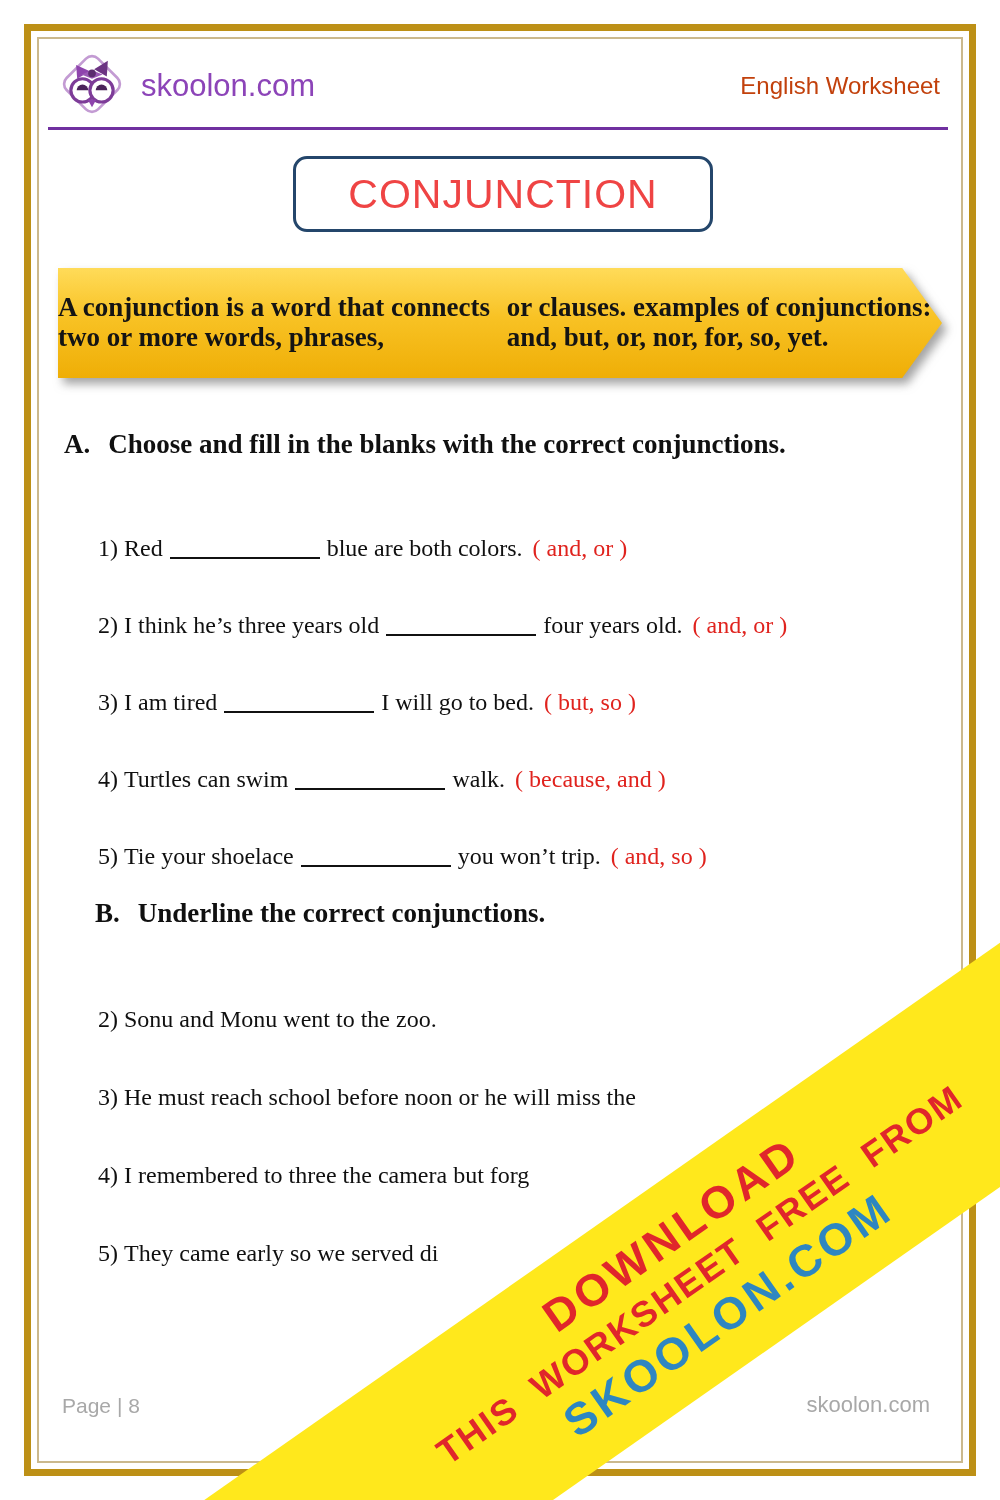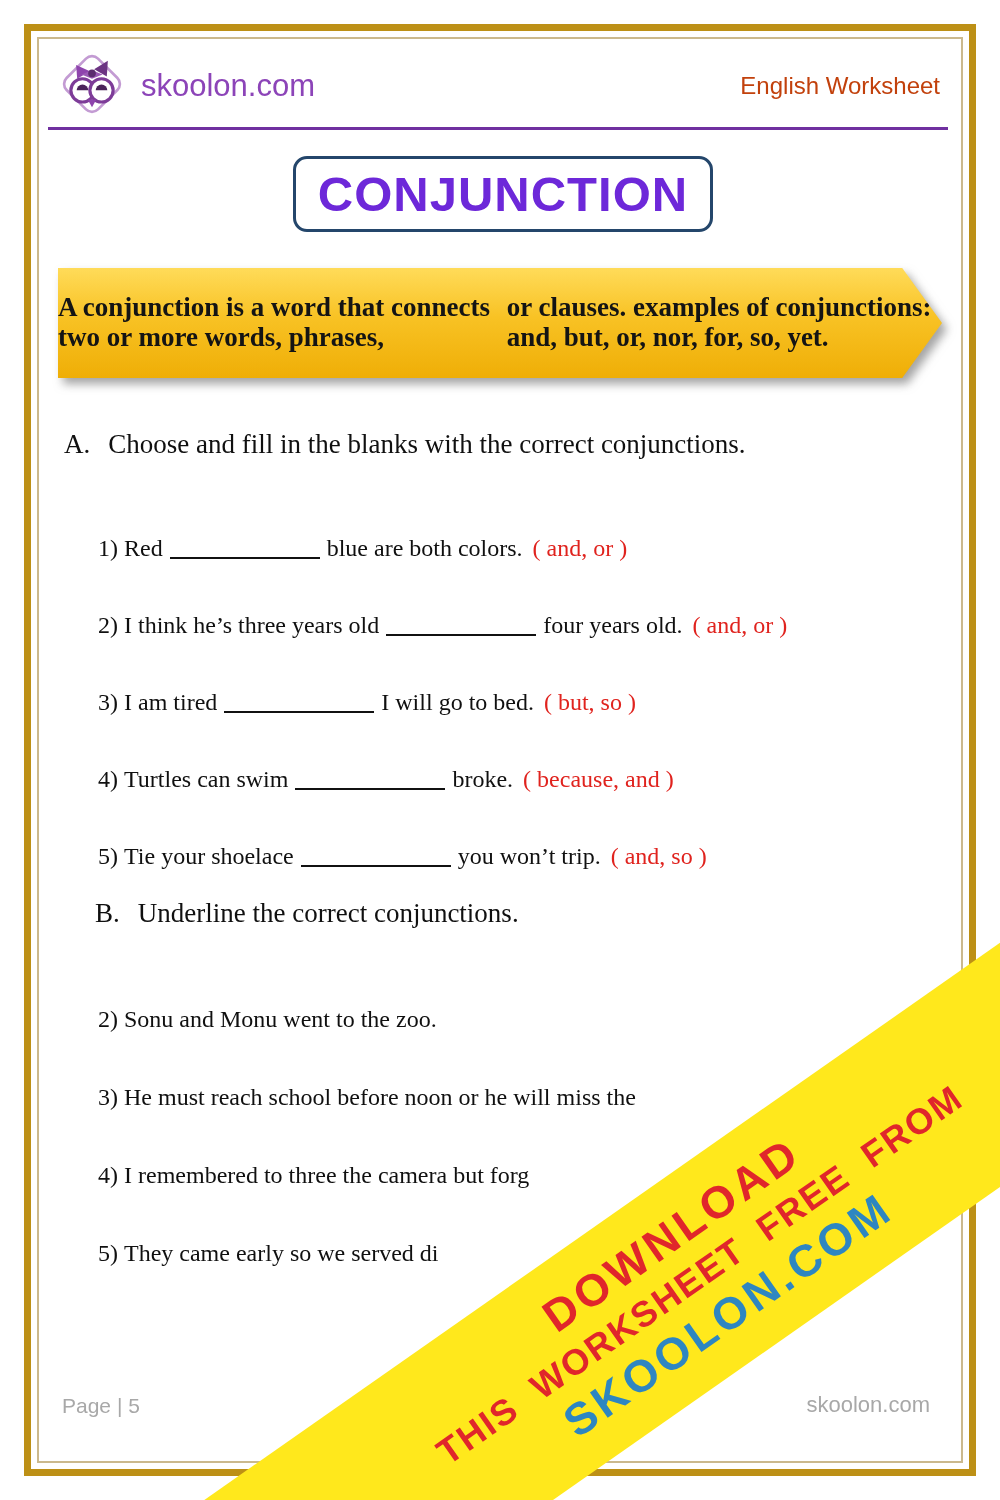--- a/index.html
+++ b/index.html
@@ -13,33 +13,33 @@
 
   
   .header { position:absolute; top:48px; left:55px; right:60px; height:76px; display:flex; align-items:center; z-index:2; }
   .brand-text { font-family:"Liberation Sans", sans-serif; font-size:31px; color:#8C44B8; margin-left:12px; }
   .subtitle { margin-left:auto; font-family:"Liberation Sans", sans-serif; font-size:24px; color:#c2410c; }
   .rule { position:absolute; top:127px; left:48px; right:52px; height:3px; background:#7030A0; z-index:2; }
 
   
   .title-box { position:absolute; top:156px; left:293px; width:414px; height:70px; background:#fff;
     border:3px solid #24466B; border-radius:14px; display:flex; align-items:center; justify-content:center; z-index:2; }
-  .title-text { font-family:"Liberation Sans", sans-serif; font-weight:bold; font-size:49px; color:#6d28d9; letter-spacing:1px; }
+  .title-text { font-family:"Liberation Sans", sans-serif; font-weight:normal; font-size:41px; color:#ef4444; letter-spacing:1px; }
 
   
   .banner { position:absolute; top:268px; left:58px; width:884px; height:110px; z-index:2;
     filter:drop-shadow(5px 6px 5px rgba(90,90,90,.55)); }
   .banner-shape { width:100%; height:100%;
     background:linear-gradient(180deg,#FFDB59 0%,#F8C224 45%,#EFAE06 100%);
     clip-path:polygon(0 0, 95.5% 0, 100% 50%, 95.5% 100%, 0 100%);
     display:flex; flex-direction:row; justify-content:center; align-items:center; gap:7px; }
   .banner-line { font-weight:bold; font-size:27px; color:#141414; line-height:1.1; }
 
   
-  .sec-heading { position:absolute; left:64px; font-weight:normal; font-size:27px; color:#101010; z-index:2; }
+  .sec-heading { position:absolute; left:64px; font-weight:bold; font-size:27px; color:#101010; z-index:2; }
   .sec-a-heading { top:429px; }
   .sec-b-heading { top:898px;margin-left:31px; }
   .sec-label { margin-right:18px; }
 
   .qlist { position:absolute; left:98px; z-index:2; }
   .qlist-a { top:500px; }
   .qlist-b { top:971px; }
   .q { font-size:24px; color:#101010; line-height:30px; white-space:nowrap;margin-top:33px; }
   .qlist-a .q { margin-bottom:47px; }
   .qlist-b .q { margin-bottom:48px; }
@@ -106,21 +106,21 @@
   <div class="q">
     <span class="q-num">1)</span><span>Red</span><span class="blank"></span><span>blue are both colors.</span><span class="opts">( and, or )</span>
   </div>
   <div class="q">
     <span class="q-num">2)</span><span>I think he’s three years old</span><span class="blank"></span><span>four years old.</span><span class="opts">( and, or )</span>
   </div>
   <div class="q">
     <span class="q-num">3)</span><span>I am tired</span><span class="blank"></span><span>I will go to bed.</span><span class="opts">( but, so )</span>
   </div>
   <div class="q">
-    <span class="q-num">4)</span><span>Turtles can swim</span><span class="blank"></span><span>broke.</span><span class="opts">( because, and )</span>
+    <span class="q-num">4)</span><span>Turtles can swim</span><span class="blank"></span><span>walk.</span><span class="opts">( because, and )</span>
   </div>
   <div class="q">
     <span class="q-num">5)</span><span>Tie your shoelace</span><span class="blank"></span><span>you won’t trip.</span><span class="opts">( and, so )</span>
   </div>
 </div>
 
 <div class="sec-heading sec-b-heading">
   <span class="sec-label">B.</span><span>Underline the correct conjunctions.</span>
 </div>
 
@@ -132,20 +132,20 @@
     <span class="q-num">3)</span><span>He must reach school before noon or he will miss the</span>
   </div>
   <div class="q">
     <span class="q-num">4)</span><span>I remembered to three the camera but forg</span>
   </div>
   <div class="q">
     <span class="q-num">5)</span><span>They came early so we served di</span>
   </div>
 </div>
 
-<div class="footer-left">Page | 5</div>
+<div class="footer-left">Page | 8</div>
 <div class="footer-right">skoolon.com</div>
 
 <div class="watermark">
   <span class="wm-line wm-l1">DOWNLOAD</span>
   <span class="wm-line wm-l2">THIS WORKSHEET FREE FROM</span>
   <span class="wm-line wm-l3">SKOOLON.COM</span>
 </div>
 
 </body></html>

